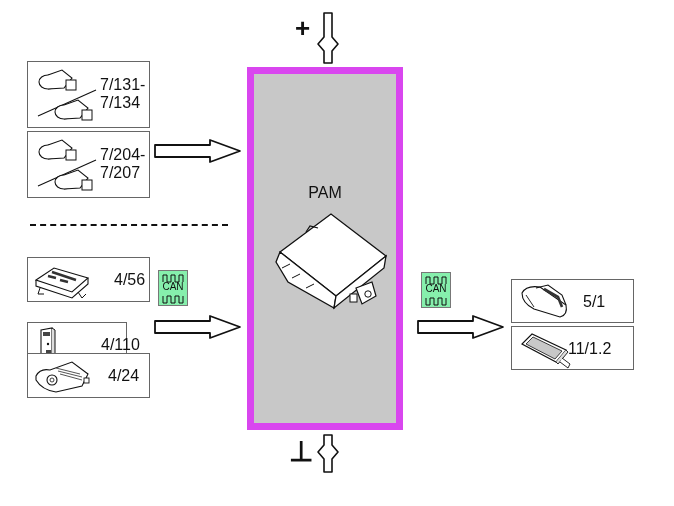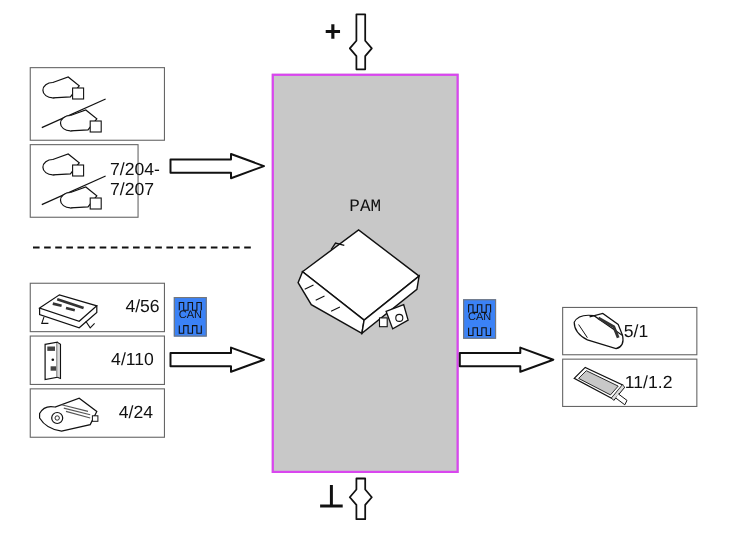--- a/index.html
+++ b/index.html
@@ -1,21 +1,21 @@
 <!DOCTYPE html>
 <html><head>
 <meta charset="utf-8">
 <style>
   html,body{margin:0;padding:0;background:#ffffff;}
   body{width:674px;height:506px;position:relative;overflow:hidden;font-family:"Liberation Sans",sans-serif;color:#111;}
   .box{position:absolute;border:1.2px solid #666;background:#fff;box-sizing:border-box;}
   .lbl{position:absolute;font-size:16px;line-height:18px;color:#111;white-space:pre;}
-  .pam{position:absolute;left:247px;top:67px;width:170px;height:363px;background:#c8c8c8;border:2px solid #d946ef;box-sizing:border-box;font-family:Liberation Mono, monospace;}
+  .pam{position:absolute;left:247px;top:67px;width:156px;height:363px;background:#c8c8c8;border:7px solid #d946ef;box-sizing:border-box;}
   .pam-title{position:absolute;left:0;width:100%;top:110px;text-align:center;font-size:16px;}
-  .can{position:absolute;width:30px;height:36px;border:1.2px solid #777;background:#3b82f6;box-sizing:border-box;padding-left:20px;}
+  .can{position:absolute;width:30px;height:36px;border:1.2px solid #777;background:#86efac;box-sizing:border-box;padding-left:20px;}
   .can-txt{position:absolute;left:0;width:100%;top:10px;text-align:center;font-size:10px;line-height:11px;}
   .dash{position:absolute;left:30px;top:224px;width:198px;border-top:2px dashed #111;}
   svg{position:absolute;overflow:visible;}
 </style>
 </head>
 <body>
 
 <div class="lbl" style="left:295px;top:15px;font-size:26px;font-weight:bold;line-height:26px;">+</div>
 <svg style="left:316px;top:12px;" width="24" height="52">
   <path d="M8,1 H16 V25 L22,32 L16,39 V51 H8 V39 L2,32 L8,25 Z" fill="#fff" stroke="#111" stroke-width="1.6" stroke-linejoin="round"></path>
@@ -43,22 +43,24 @@
 <div class="box" style="left:27px;top:61px;width:123px;height:67px;">
   <svg style="left:4px;top:4px;" width="70" height="60">
     <ellipse cx="16" cy="16" rx="9" ry="7" fill="#fff" stroke="#111" stroke-width="1.1"></ellipse>
     <path d="M16,9 L30,4 L40,12 L32,22 L16,23" fill="#fff" stroke="#111" stroke-width="1.1"></path>
     <rect x="34" y="14" width="10" height="10" fill="#fff" stroke="#111" stroke-width="1"></rect>
     <line x1="6" y1="50" x2="64" y2="24" stroke="#111" stroke-width="1.1"></line>
     <ellipse cx="32" cy="46" rx="9" ry="7" fill="#fff" stroke="#111" stroke-width="1.1"></ellipse>
     <path d="M32,39 L46,34 L56,42 L48,52 L32,53" fill="#fff" stroke="#111" stroke-width="1.1"></path>
     <rect x="50" y="44" width="10" height="10" fill="#fff" stroke="#111" stroke-width="1"></rect>
   </svg>
+  <div class="lbl" style="left:72px;top:14px;">7/131-
+7/134</div>
 </div>
-<div class="box" style="left:27px;top:131px;width:99px;height:67px;">
+<div class="box" style="left:27px;top:131px;width:123px;height:67px;">
   <svg style="left:4px;top:4px;" width="70" height="60">
     <ellipse cx="16" cy="16" rx="9" ry="7" fill="#fff" stroke="#111" stroke-width="1.1"></ellipse>
     <path d="M16,9 L30,4 L40,12 L32,22 L16,23" fill="#fff" stroke="#111" stroke-width="1.1"></path>
     <rect x="34" y="14" width="10" height="10" fill="#fff" stroke="#111" stroke-width="1"></rect>
     <line x1="6" y1="50" x2="64" y2="24" stroke="#111" stroke-width="1.1"></line>
     <ellipse cx="32" cy="46" rx="9" ry="7" fill="#fff" stroke="#111" stroke-width="1.1"></ellipse>
     <path d="M32,39 L46,34 L56,42 L48,52 L32,53" fill="#fff" stroke="#111" stroke-width="1.1"></path>
     <rect x="50" y="44" width="10" height="10" fill="#fff" stroke="#111" stroke-width="1"></rect>
   </svg>
   <div class="lbl" style="left:72px;top:14px;">7/204-
@@ -73,21 +75,21 @@
 
 <div class="box" style="left:27px;top:257px;width:123px;height:45px;padding-left:24px;">
   <svg style="left:4px;top:4px;" width="60" height="38">
     <path d="M4,18 L22,6 L56,16 L40,30 Z" fill="#fff" stroke="#111" stroke-width="1.1"></path>
     <path d="M4,18 L4,24 L40,36 L56,22 L56,16" fill="none" stroke="#111" stroke-width="1.1"></path>
     <path d="M16,14 L24,16 M28,18 L36,20 M20,10 L44,18" stroke="#333" stroke-width="2.4"></path>
     <path d="M8,26 L6,32 L12,32 M46,30 L50,36 L54,32" fill="none" stroke="#111" stroke-width="1"></path>
   </svg>
   <div class="lbl" style="left:86px;top:13px;">4/56</div>
 </div>
-<div class="box" style="left:27px;top:305px;width:123px;height:45px;">
+<div class="box" style="left:27px;top:322px;width:100px;height:45px;">
   <svg style="left:10px;top:3px;" width="24" height="40">
     <path d="M3,4 L14,2 L14,34 L3,36 Z" fill="#fff" stroke="#111" stroke-width="1.1"></path>
     <path d="M14,2 L17,4 L17,35 L14,34" fill="#ddd" stroke="#111" stroke-width="1"></path>
     <rect x="5" y="6" width="7" height="4" fill="#444"></rect>
     <rect x="8" y="24" width="5" height="4" fill="#444"></rect>
     <circle cx="10" cy="18" r="1.2" fill="#111"></circle>
   </svg>
   <div class="lbl" style="left:73px;top:13px;">4/110</div>
 </div>
 <div class="box" style="left:27px;top:353px;width:123px;height:45px;">
@@ -125,21 +127,21 @@
   <path d="M1,7 H56 V2 L86,13 L56,24 V19 H1 Z" fill="#fff" stroke="#111" stroke-width="1.8" stroke-linejoin="round"></path>
 </svg>
 
 <div class="box" style="left:511px;top:279px;width:123px;height:44px;">
   <svg style="left:6px;top:3px;" width="56" height="38">
     <path d="M4,10 Q8,2 22,4 L48,22 Q50,32 42,34 L16,26 Q4,20 4,10 Z" fill="#fff" stroke="#111" stroke-width="1.1"></path>
     <path d="M18,5 L30,2 L44,12 L48,22" fill="none" stroke="#111" stroke-width="1.1"></path>
     <path d="M26,6 L40,14 L44,24" fill="none" stroke="#333" stroke-width="2.6"></path>
     <path d="M8,12 L16,24" stroke="#111" stroke-width="0.9"></path>
   </svg>
-  <div class="lbl" style="left:55px;top:13px;">5/1</div>
+  <div class="lbl" style="left:71px;top:13px;">5/1</div>
 </div>
 <div class="box" style="left:511px;top:326px;width:123px;height:44px;">
   <svg style="left:6px;top:3px;" width="58" height="40">
     <path d="M4,14 L14,4 L48,20 L38,32 Z" fill="#fff" stroke="#111" stroke-width="1.1"></path>
     <path d="M8,14 L15,7 L44,21 L37,29 Z" fill="#c8c8c8" stroke="#111" stroke-width="0.8"></path>
     <path d="M38,32 L40,34 L50,22 L48,20" fill="#ddd" stroke="#111" stroke-width="0.9"></path>
     <path d="M44,28 L52,34 L50,38 L42,32" fill="#fff" stroke="#111" stroke-width="0.9"></path>
   </svg>
   <div class="lbl" style="left:56px;top:13px;">11/1.2</div>
 </div>

